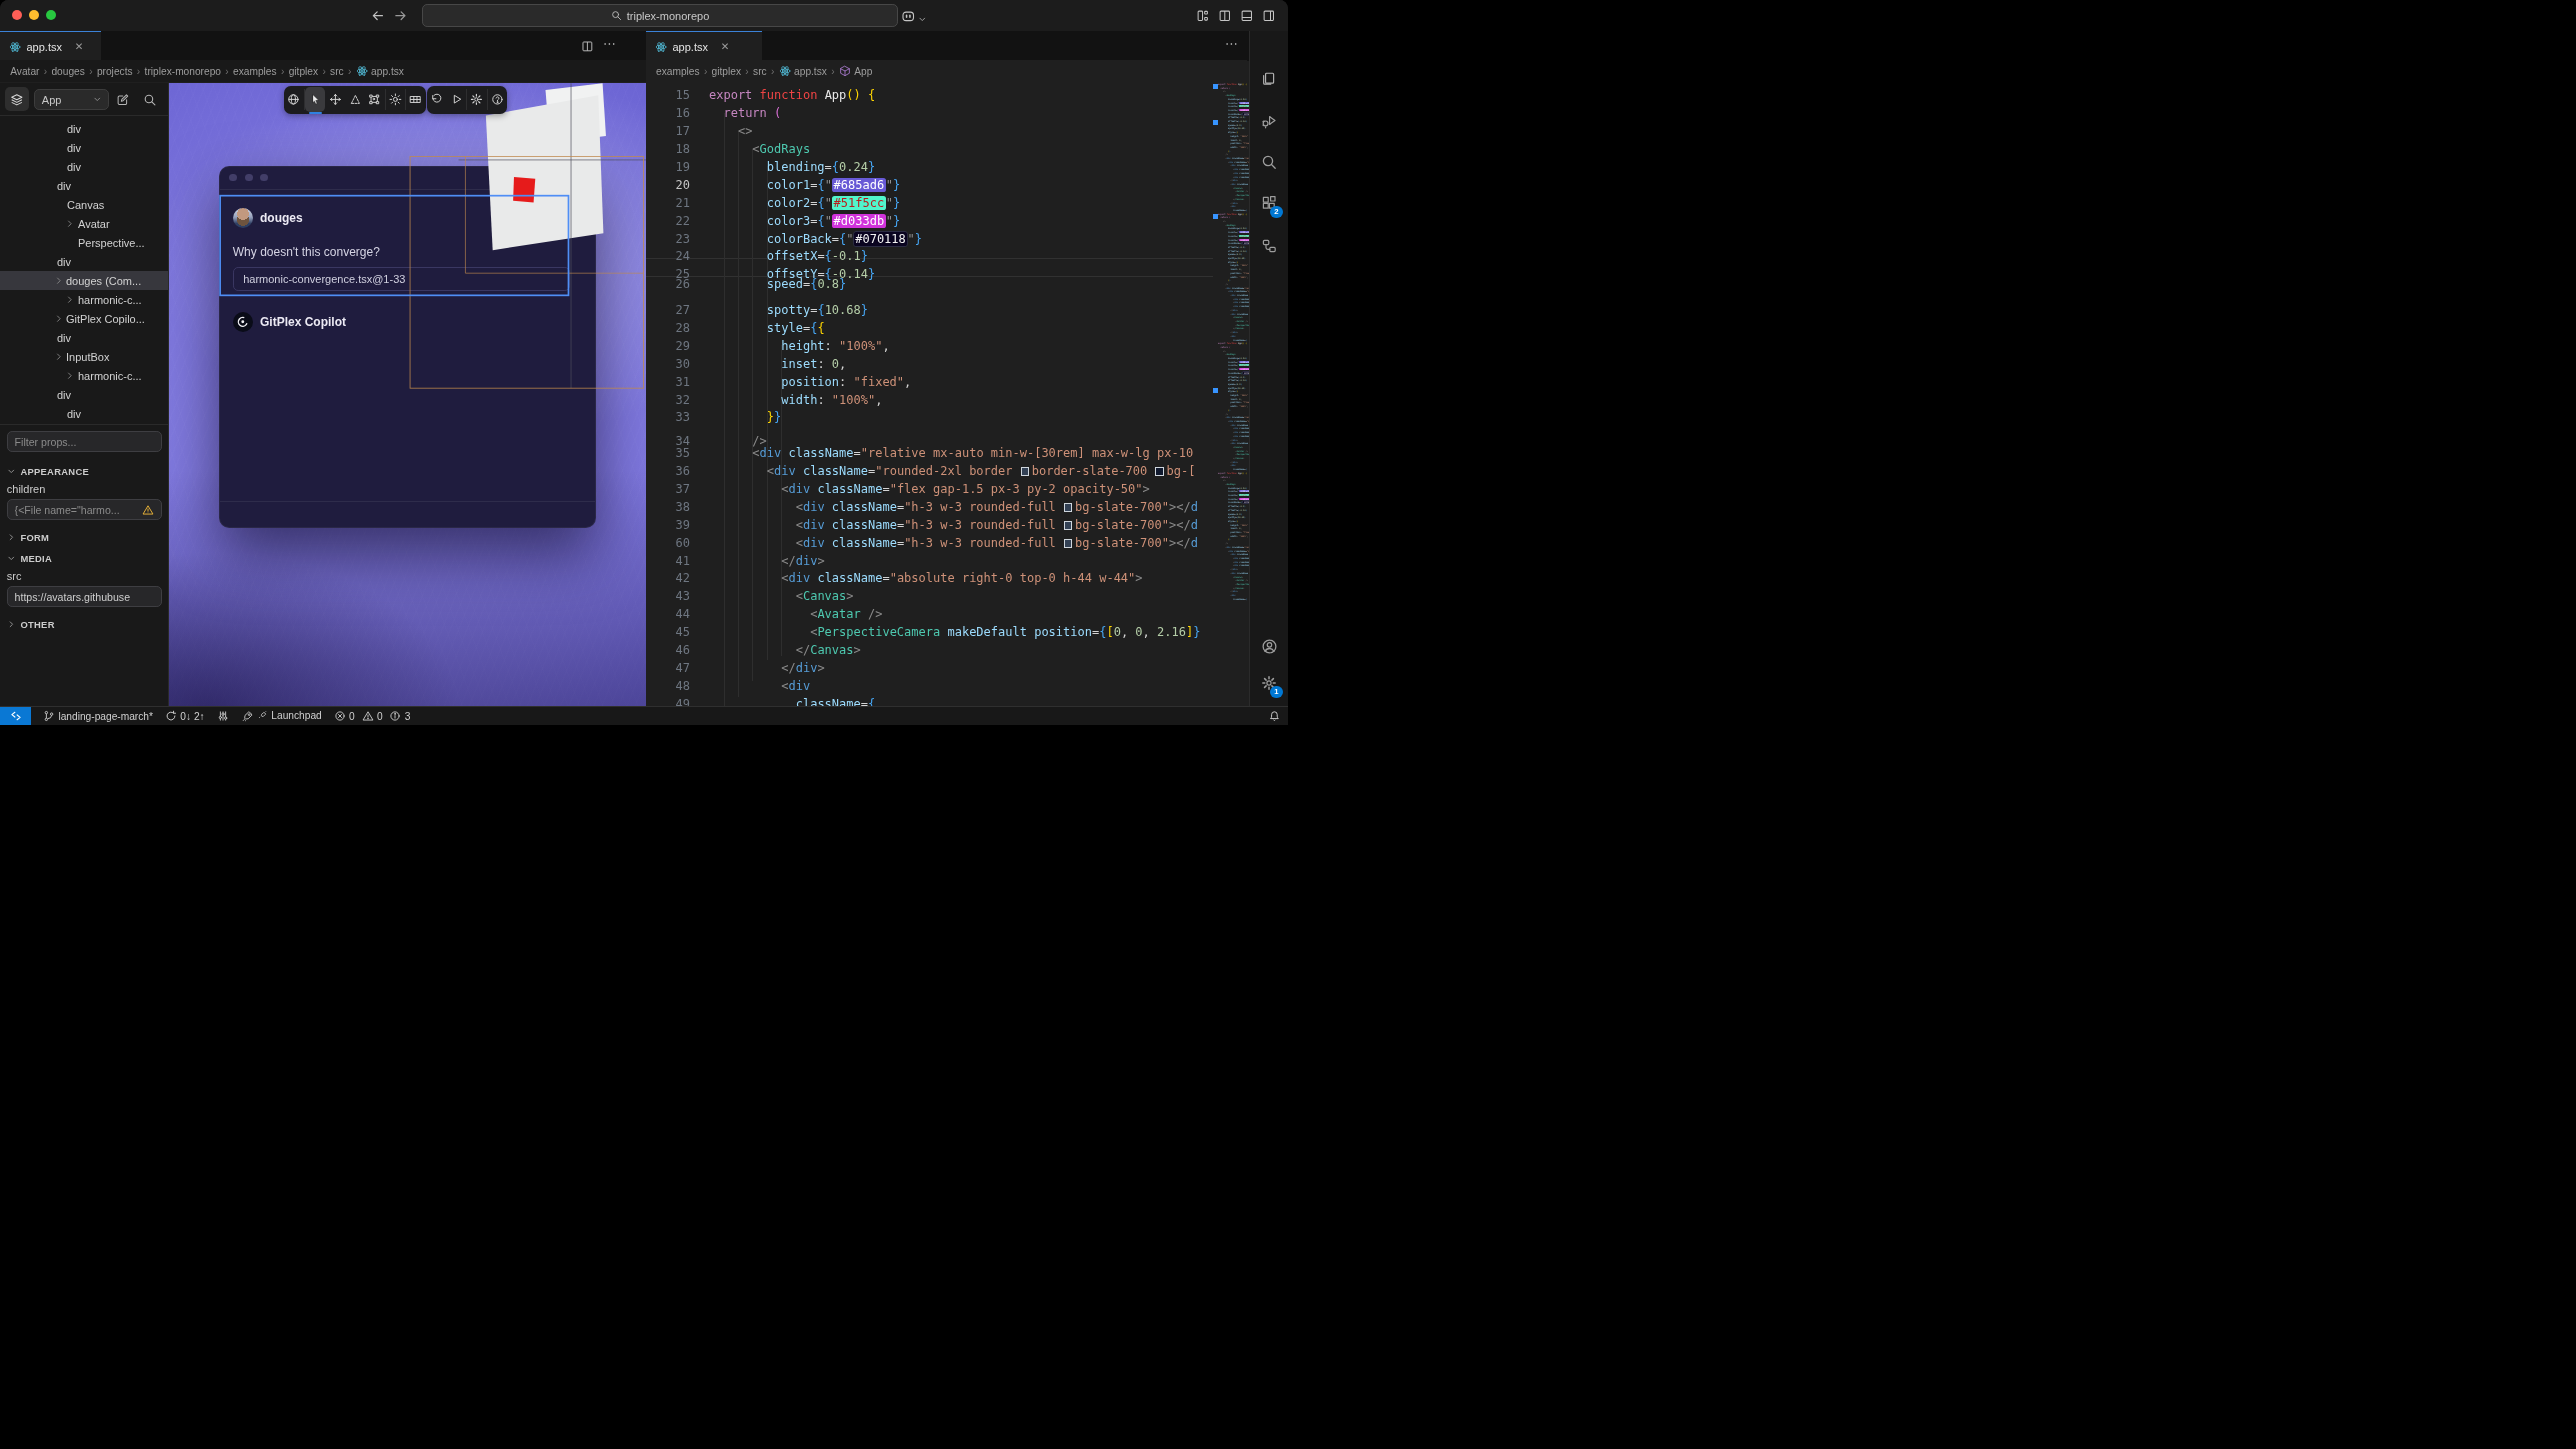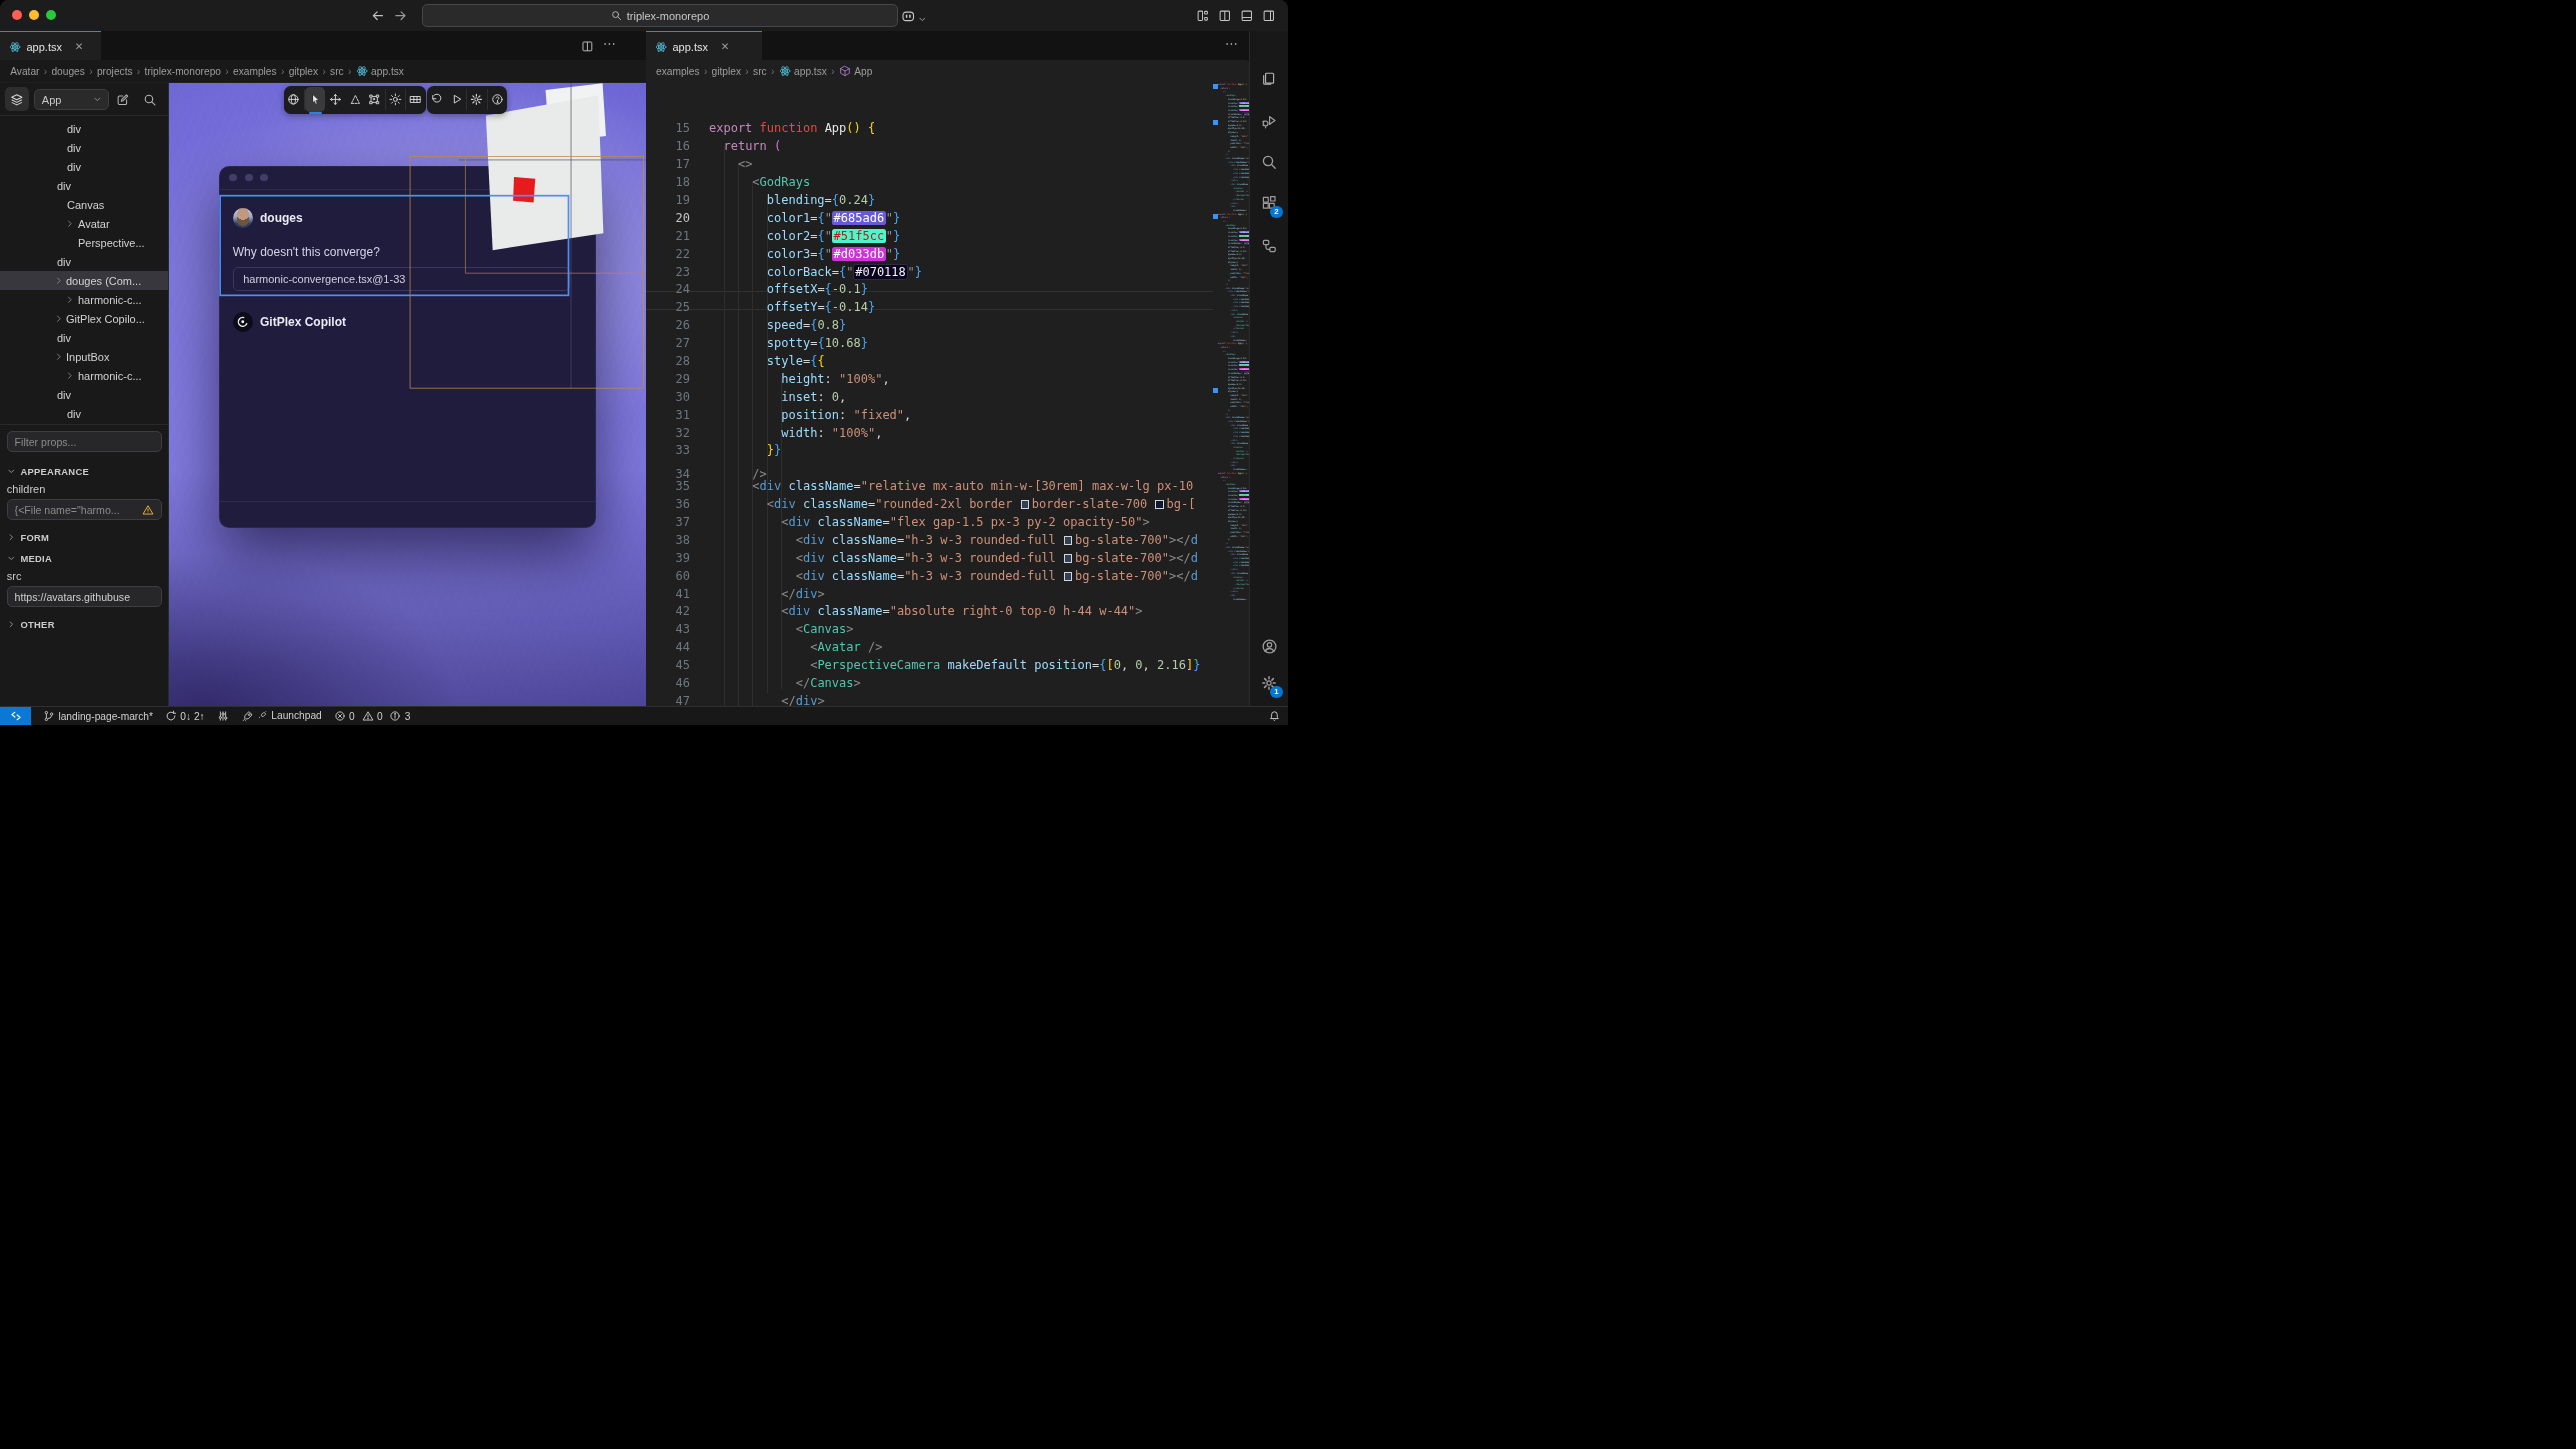--- a/index.html
+++ b/index.html
@@ -58,21 +58,21 @@
   .cc-name{position:absolute;left:40px;font-size:12px;font-weight:bold;color:#eceaf4;}
   .cc-text{position:absolute;left:12.8px;font-size:12px;color:#d5d4e4;}
   .cc-attach{position:absolute;left:12.8px;width:337px;height:24px;border:0.9px solid #3a3762;border-radius:5.1px;box-sizing:border-box;display:flex;align-items:center;padding:0 9.4px;font-size:11px;color:#d0d0df;}
   .cc-bot{position:absolute;left:12.8px;width:20.4px;height:20.4px;border-radius:50%;background:#0a0c18;display:flex;align-items:center;justify-content:center;}
   .cc-para{position:absolute;left:12.8px;width:358px;font-size:12px;line-height:18px;color:#d5d4e4;}
   .cc-ask{position:absolute;left:11px;width:353px;height:65px;border:1.3px solid #3f7bd9;background:#1b1837;border-radius:7.7px;box-sizing:border-box;}
   .cc-ask-ph{position:absolute;left:12px;top:11px;font-size:12px;color:#7b7f9e;}
   .cc-chip{position:absolute;left:11px;top:31px;height:23px;border:0.9px solid #3b3f63;border-radius:5.1px;display:flex;align-items:center;padding:0 8.5px;font-size:11px;color:#dadbe8;}
   .scene-svg{position:absolute;inset:0;pointer-events:none;}
   
-  .editor{position:absolute;left:646px;top:83px;width:567px;height:624px;background:#1f1f1f;overflow:hidden;font-family:"DejaVu Sans Mono",monospace;margin-top:33px;}
+  .editor{position:absolute;left:646px;top:83px;width:567px;height:624px;background:#1f1f1f;overflow:hidden;font-family:"DejaVu Sans Mono",monospace;}
   .curline{position:absolute;left:0;width:100%;height:19px;border-top:0.9px solid #313131;border-bottom:0.9px solid #313131;box-sizing:border-box;}
   .iguide{position:absolute;width:0.9px;background:#2e2e2e;}
   .code-line{position:absolute;left:0;right:0;height:18px;font-size:12px;line-height:18px;}
   .ln{position:absolute;left:0;width:44px;text-align:right;color:#6e7681;}
   .ln.cur{color:#c6c6c6;}
   .lc{position:absolute;left:63px;white-space:pre;color:#d4d4d4;}
   .tk-w{color:#d4d4d4}.tk-k{color:#c586c0}.tk-d{color:#ef4444}.tk-fn{color:#e8e8e8}
   .tk-g{color:#ffd602}.tk-p{color:#da70d6}.tk-b{color:#47a7f5}
   .tk-t{color:#4ec9b0}.tk-h{color:#569cd6}.tk-ab{color:#8a8a8a}
   .tk-a{color:#9cdcfe}.tk-n{color:#b5cea8}.tk-s{color:#ce9178}.tk-q{color:#8f8f8f}
@@ -604,21 +604,21 @@
           <span class="lc"><span class="tk-w">        </span><span class="tk-a">colorBack</span><span class="tk-w">=</span><span class="tk-b">{</span><span class="tk-q">"</span><span class="tk-sw4">#070118</span><span class="tk-q">"</span><span class="tk-b">}</span></span>
         </div>
         <div class="code-line" style="top: 164px;">
           <span class="ln">24</span>
           <span class="lc"><span class="tk-w">        </span><span class="tk-a">offsetX</span><span class="tk-w">=</span><span class="tk-b">{</span><span class="tk-n">-0.1</span><span class="tk-b">}</span></span>
         </div>
         <div class="code-line" style="top: 182px;">
           <span class="ln">25</span>
           <span class="lc"><span class="tk-w">        </span><span class="tk-a">offsetY</span><span class="tk-w">=</span><span class="tk-b">{</span><span class="tk-n">-0.14</span><span class="tk-b">}</span></span>
         </div>
-        <div class="code-line" style="top: 200px;">
+        <div class="code-line" style="top: 192px;">
           <span class="ln">26</span>
           <span class="lc"><span class="tk-w">        </span><span class="tk-a">speed</span><span class="tk-w">=</span><span class="tk-b">{</span><span class="tk-n">0.8</span><span class="tk-b">}</span></span>
         </div>
         <div class="code-line" style="top: 218px;">
           <span class="ln">27</span>
           <span class="lc"><span class="tk-w">        </span><span class="tk-a">spotty</span><span class="tk-w">=</span><span class="tk-b">{</span><span class="tk-n">10.68</span><span class="tk-b">}</span></span>
         </div>
         <div class="code-line" style="top: 236px;">
           <span class="ln">28</span>
           <span class="lc"><span class="tk-w">        </span><span class="tk-a">style</span><span class="tk-w">=</span><span class="tk-b">{</span><span class="tk-g">{</span></span>

